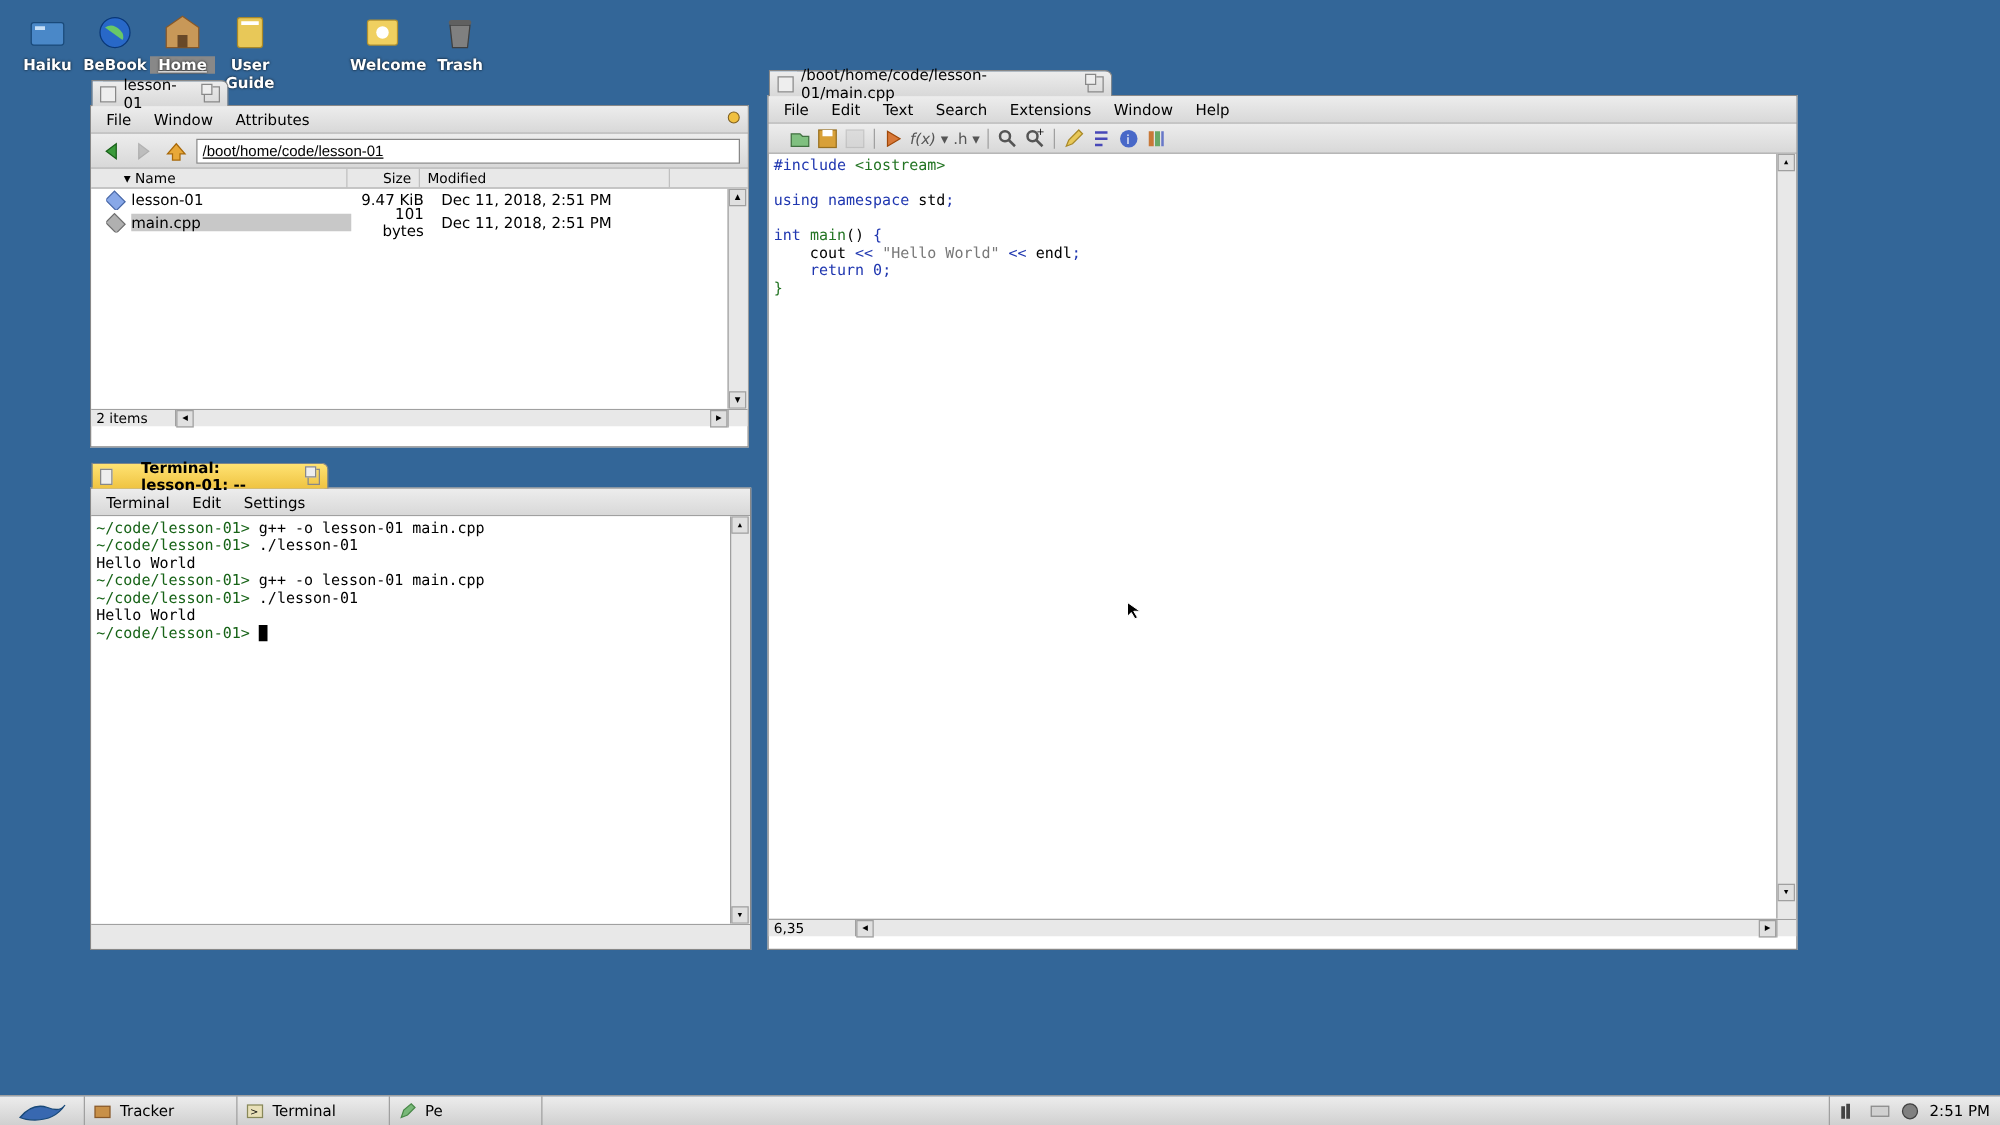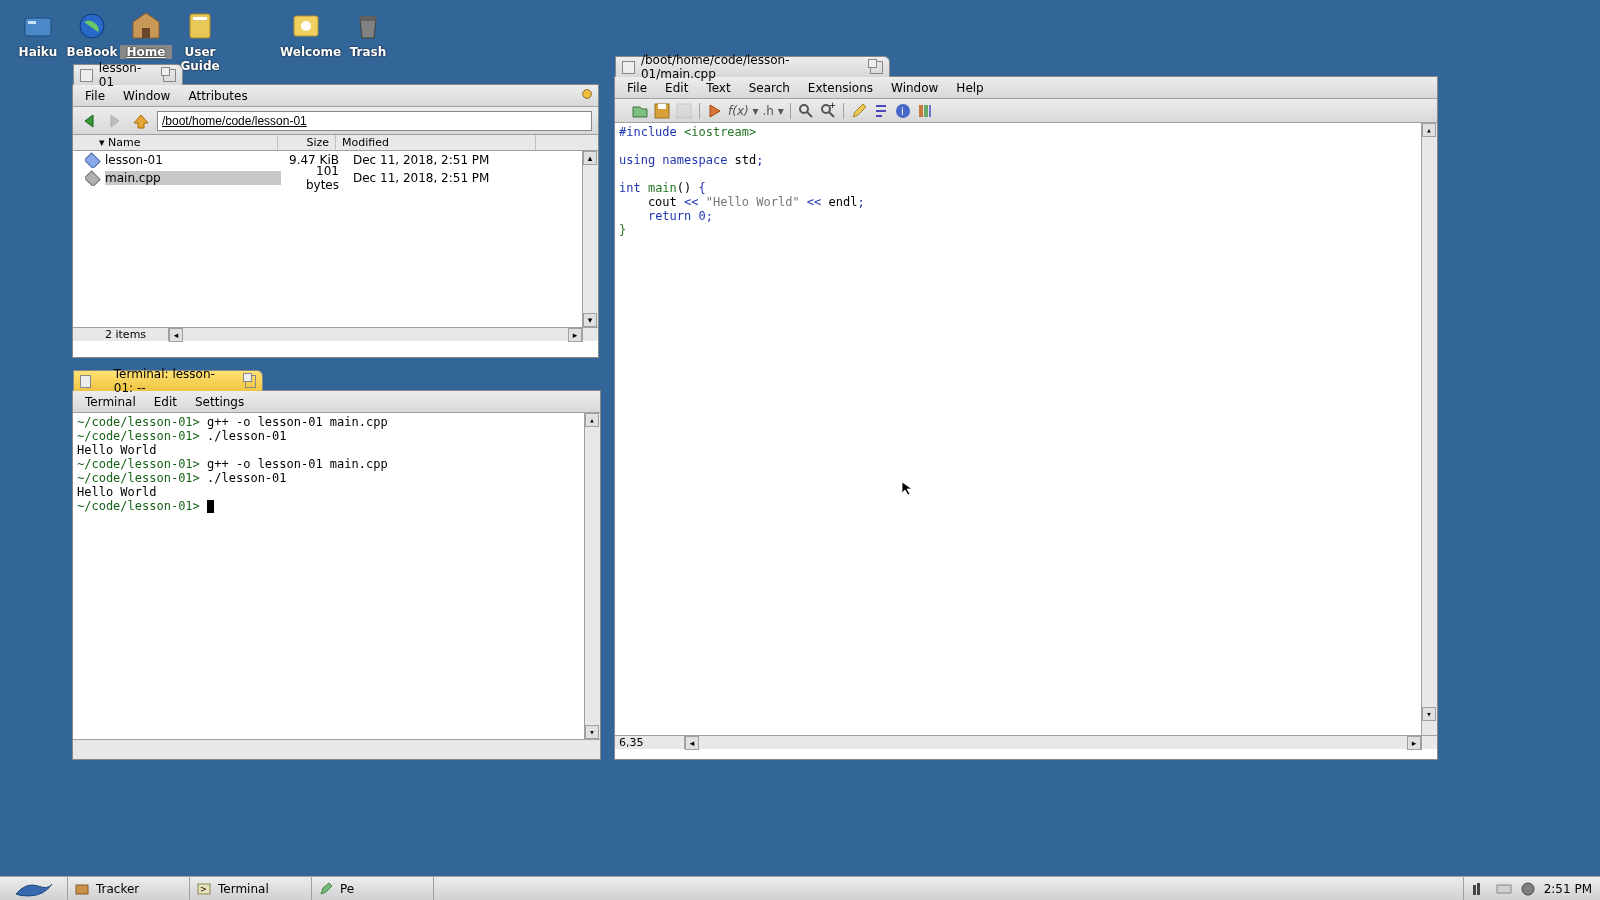--- a/index.html
+++ b/index.html
@@ -36,21 +36,21 @@
   background: linear-gradient(#ededed,#d8d8d8);
   border: 1px solid #888;
   border-bottom: none;
   border-top-right-radius: 6px;
   display: flex; align-items: center;
   font-size: 12px;
   padding-right: 6px;
 }
 .titlebar.active {
   background: linear-gradient(#ffe373,#efc341);
-  font-weight: normal;
+  font-weight: bold;
   gap: 17px;
 }
 .titlebar .closebox {
   width: 13px; height: 13px;
   border: 1px solid #888;
   margin: 0 6px; background:#eee;
 }
 .titlebar .zoombox {
   width: 13px; height: 13px;
   margin-left: 8px;
@@ -81,21 +81,21 @@
 #tracker .navbar { background:linear-gradient(#ededed,#d8d8d8); border-bottom:1px solid #a0a0a0; height:28px; display:flex; align-items:center; padding:0 6px; gap:6px;text-decoration:underline;}
 #tracker .navbtn{width:20px;height:20px;}
 #tracker .path{flex:1;border:1px solid #888;background:#fff;height:20px;padding:2px 4px;font-size:12px;}
 #tracker .cols{background:#e8e8e8;border-bottom:1px solid #a0a0a0;height:16px;display:flex;font-size:11px;align-items:center;}
 #tracker .cols .c{padding:1px 6px;border-right:1px solid #c0c0c0;}
 #tracker .filelist{position:relative;background:#fff;height:176px;overflow:hidden;}
 #tracker .row{display:flex;align-items:center;height:18px;padding-left:12px;}
 #tracker .row .fic{width:16px;height:16px;margin-right:4px;}
 #tracker .row .fn{display:inline-block;}
 #tracker .row.selected .fn{background:#c8c8c8;}
-#tracker .status{background:#e8e8e8;border-top:1px solid #a0a0a0;height:14px;display:flex;align-items:center;font-size:11px;padding-left:28px;}
+#tracker .status{background:#e8e8e8;border-top:1px solid #a0a0a0;height:14px;display:flex;align-items:center;font-size:11px;}
 #tracker .status .txt{padding:0 4px;border-right:1px solid #a0a0a0;width:68px;}
 #tracker .raildown{width:16px;height:176px;position:absolute;right:0;top:0;background:#e8e8e8;border-left:1px solid #a0a0a0;}
 
 #term { left:72px; top:390px; width:529px; height:370px; background:#e8e8e8;}
 #term .titlebar{top:-21px;}
 #term .body{background:#fff;height:326px;padding:2px 4px;font-family:"DejaVu Sans Mono",monospace;font-size:12px;white-space:pre;overflow:hidden;position:relative;}
 #term .rail{width:16px;height:326px;position:absolute;right:0;top:0;background:#e8e8e8;border-left:1px solid #a0a0a0;}
 #term .prompt{color:#176317;}
 .cursor{display:inline-block;width:7px;height:13px;background:#000;vertical-align:text-bottom;}
 

